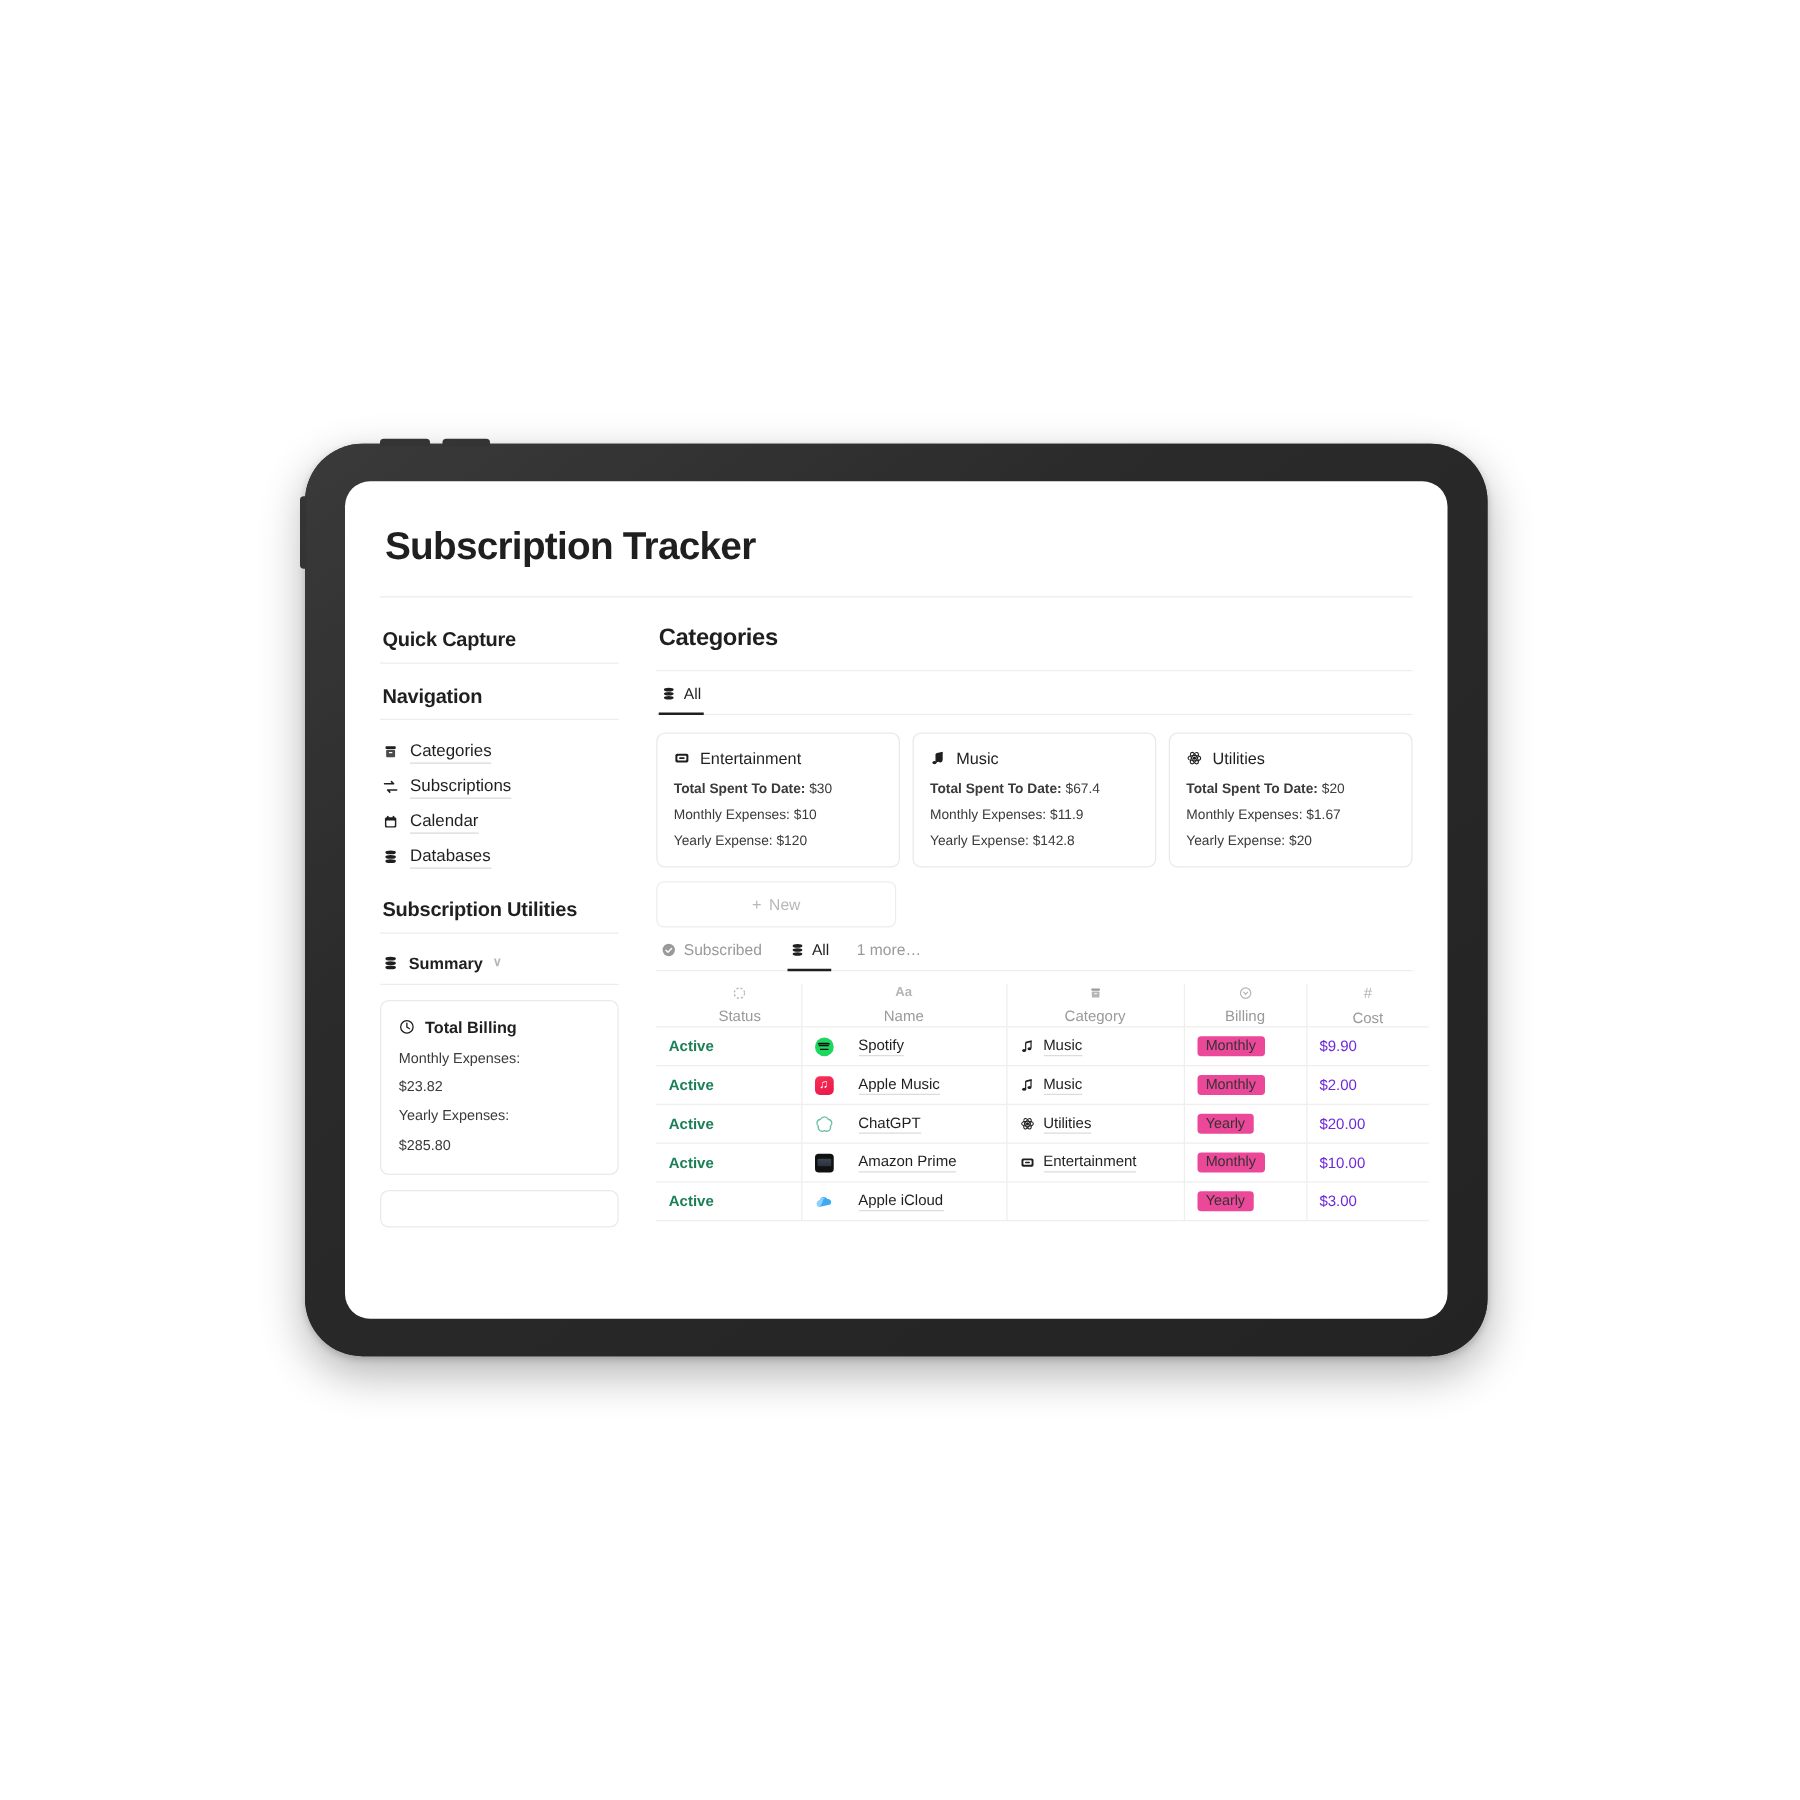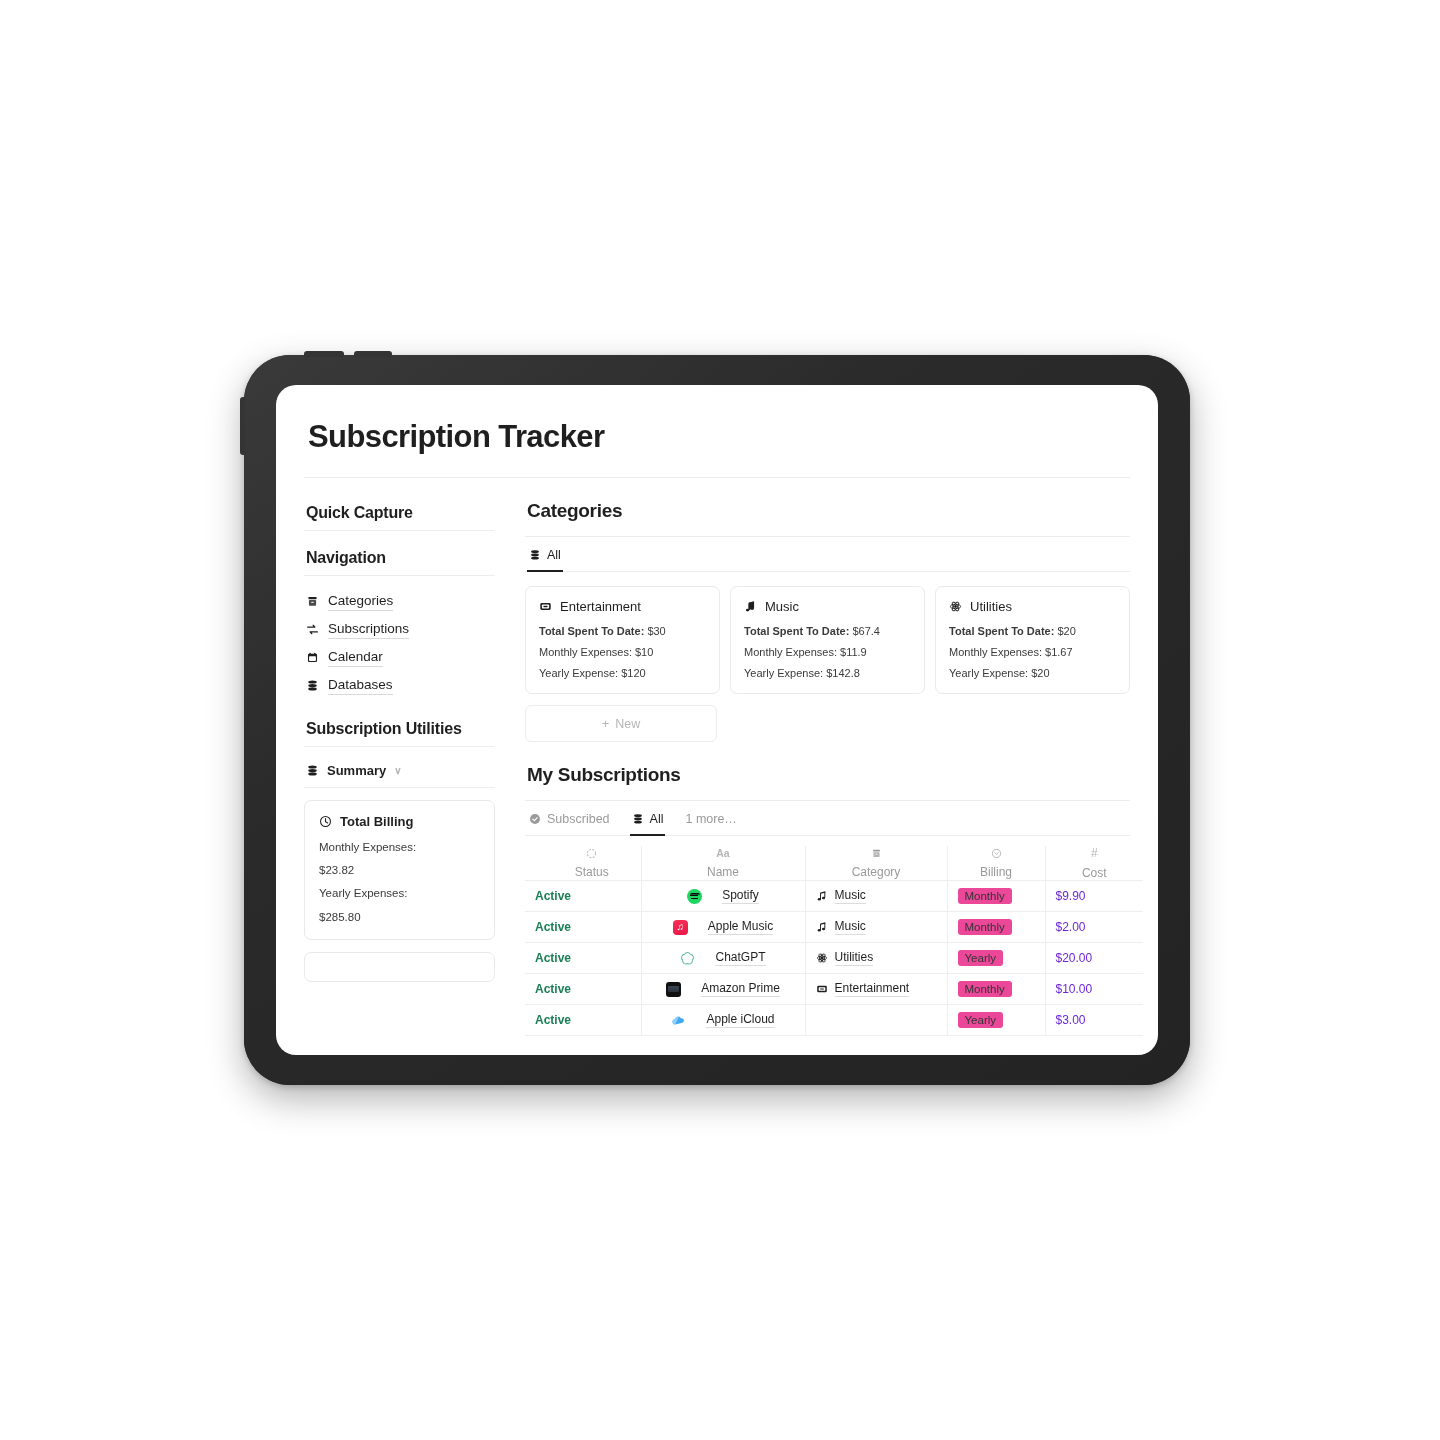--- a/index.html
+++ b/index.html
@@ -218,21 +218,21 @@
   .th-in { display: flex; align-items: center; gap: 6px; flex-direction: column; }
   .th-num { justify-content: flex-start; }
 
   .col-status { width: 116px; }
   .col-name   { width: 164px; }
   .col-cat    { width: 142px; }
   .col-bill   { width: 98px; }
   .col-cost   { width: 98px; }
 
   td.status { color: #1a7f55; font-weight: bold; font-size: 11.5px; padding-left: 30px; }
-  td.name .cell { display: flex; align-items: center; gap: 20px; justify-content: center; }
+  td.name .cell { display: flex; align-items: center; gap: 20px; }
   td.name .txt { border-bottom: 1px solid #dcdcdc; line-height: 1.3; color: #1f1f1f; }
   td.cat .cell { display: flex; align-items: center; gap: 7px; }
   td.cat .txt { border-bottom: 1px solid #dcdcdc; line-height: 1.3; color: #1f1f1f; }
   .pill {
     display: inline-block;
     background: #ec4899;
     border-radius: 3px;
     padding: 2px 7px;
     font-size: 11.5px;
     color: #333;
@@ -467,21 +467,20 @@
                   <span>Yearly Expense:</span>
                   <span>$20</span>
                 </div>
               </div>
             </div>
 
             <div class="new-btn">
               <span class="plus">+</span><span>New</span>
             </div>
 
-            <div class="main-head" style="margin-top:18px">My Subscriptions</div>
 
             <div class="viewbar">
               <div class="viewtab">
                 <span class="ico">
                   <svg width="12" height="12" viewBox="0 0 16 16">
                     <circle cx="8" cy="8" r="6.6" fill="#9a9a9a"></circle>
                     <path d="M5 8.2l2.1 2.1L11 6.3" fill="none" stroke="#fff" stroke-width="1.5" stroke-linecap="round" stroke-linejoin="round"></path>
                   </svg>
                 </span>
                 <span>Subscribed</span>

